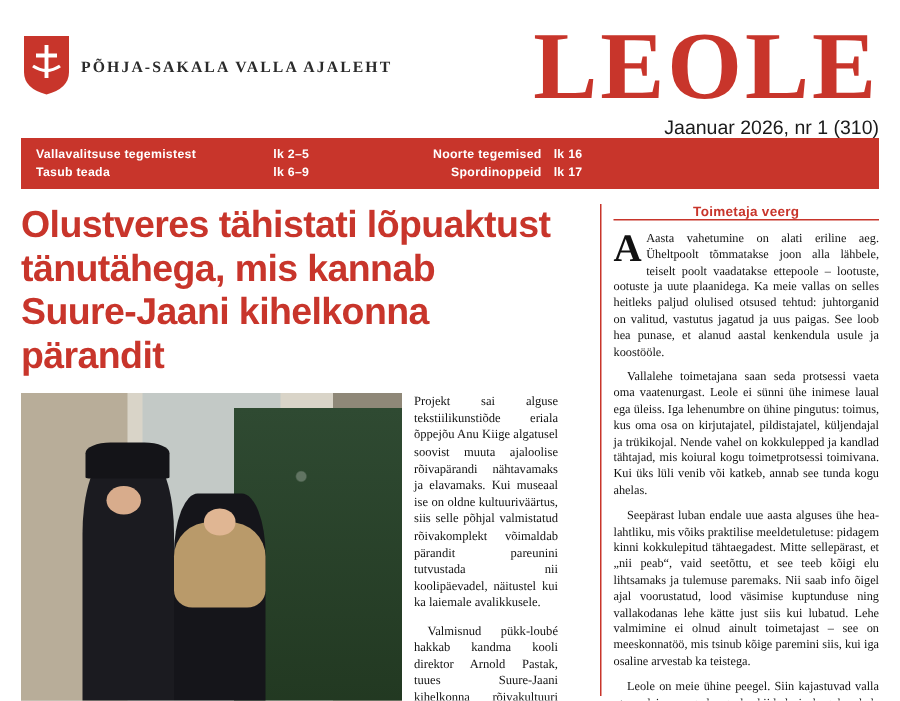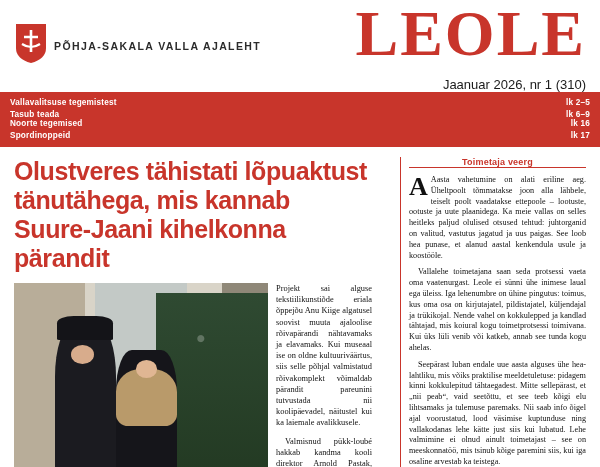--- a/index.html
+++ b/index.html
@@ -25,31 +25,31 @@
     align-items: flex-start;
   }
   .logo-mark {
     width: 34px; height: 42px;
     margin-top: 14px;
     flex: 0 0 auto;
   }
   .mast-sub {
     margin-top: 32px;
     margin-left: 6px;
-    font-family: Liberation Sans, sans-serif;
+    font-family: Liberation Serif, serif;
     font-size: 10.5px;
     letter-spacing: 1.4px;
     font-weight: 700;
     color: #2b2b2b;
     white-space: nowrap;
   }
   .mast-title {
     position: absolute;
     right: 14px;
-    top: 2px;
+    top: 12px;
     font-family: "Liberation Serif", serif;
     font-weight: 700;
     font-size: 64px;
     line-height: 64px;
     letter-spacing: 2px;
     color: #c8352b;
   }
 
   
   .date-bar {
@@ -60,34 +60,33 @@
     font-family: "Liberation Sans", sans-serif;
     font-size: 13px;
     color: #1a1a1a;
     height: 14px;
   }
 
   
   .index-bar {
     background: #c8352b;
     color: #ffffff;
-    margin: 0 0;
+    margin: 0 14px;
     padding: 6px 10px 7px 10px;
     display: flex;
-    flex-direction: column;
   }
   .index-col {
     flex: 1 1 0;
     display: flex;
     flex-direction: column;
     gap: 3px;
   }
   .index-col.c1 { flex: 0 0 33%; }
   .index-col.c2 { flex: 0 0 34%; }
-  .index-col.c3 { flex: 0 0 33%; }
+  .index-col.c3 { flex: 0 0 33%; align-items: flex-end; }
   .index-row {
     display: flex;
     align-items: baseline;
     font-family: "Liberation Sans", sans-serif;
     font-size: 8.2px;
     font-weight: 700;
     letter-spacing: .2px;
   }
   .index-label { flex: 1 1 auto; white-space: nowrap; }
   .index-page { flex: 0 0 auto; padding-left: 8px; white-space: nowrap; }

